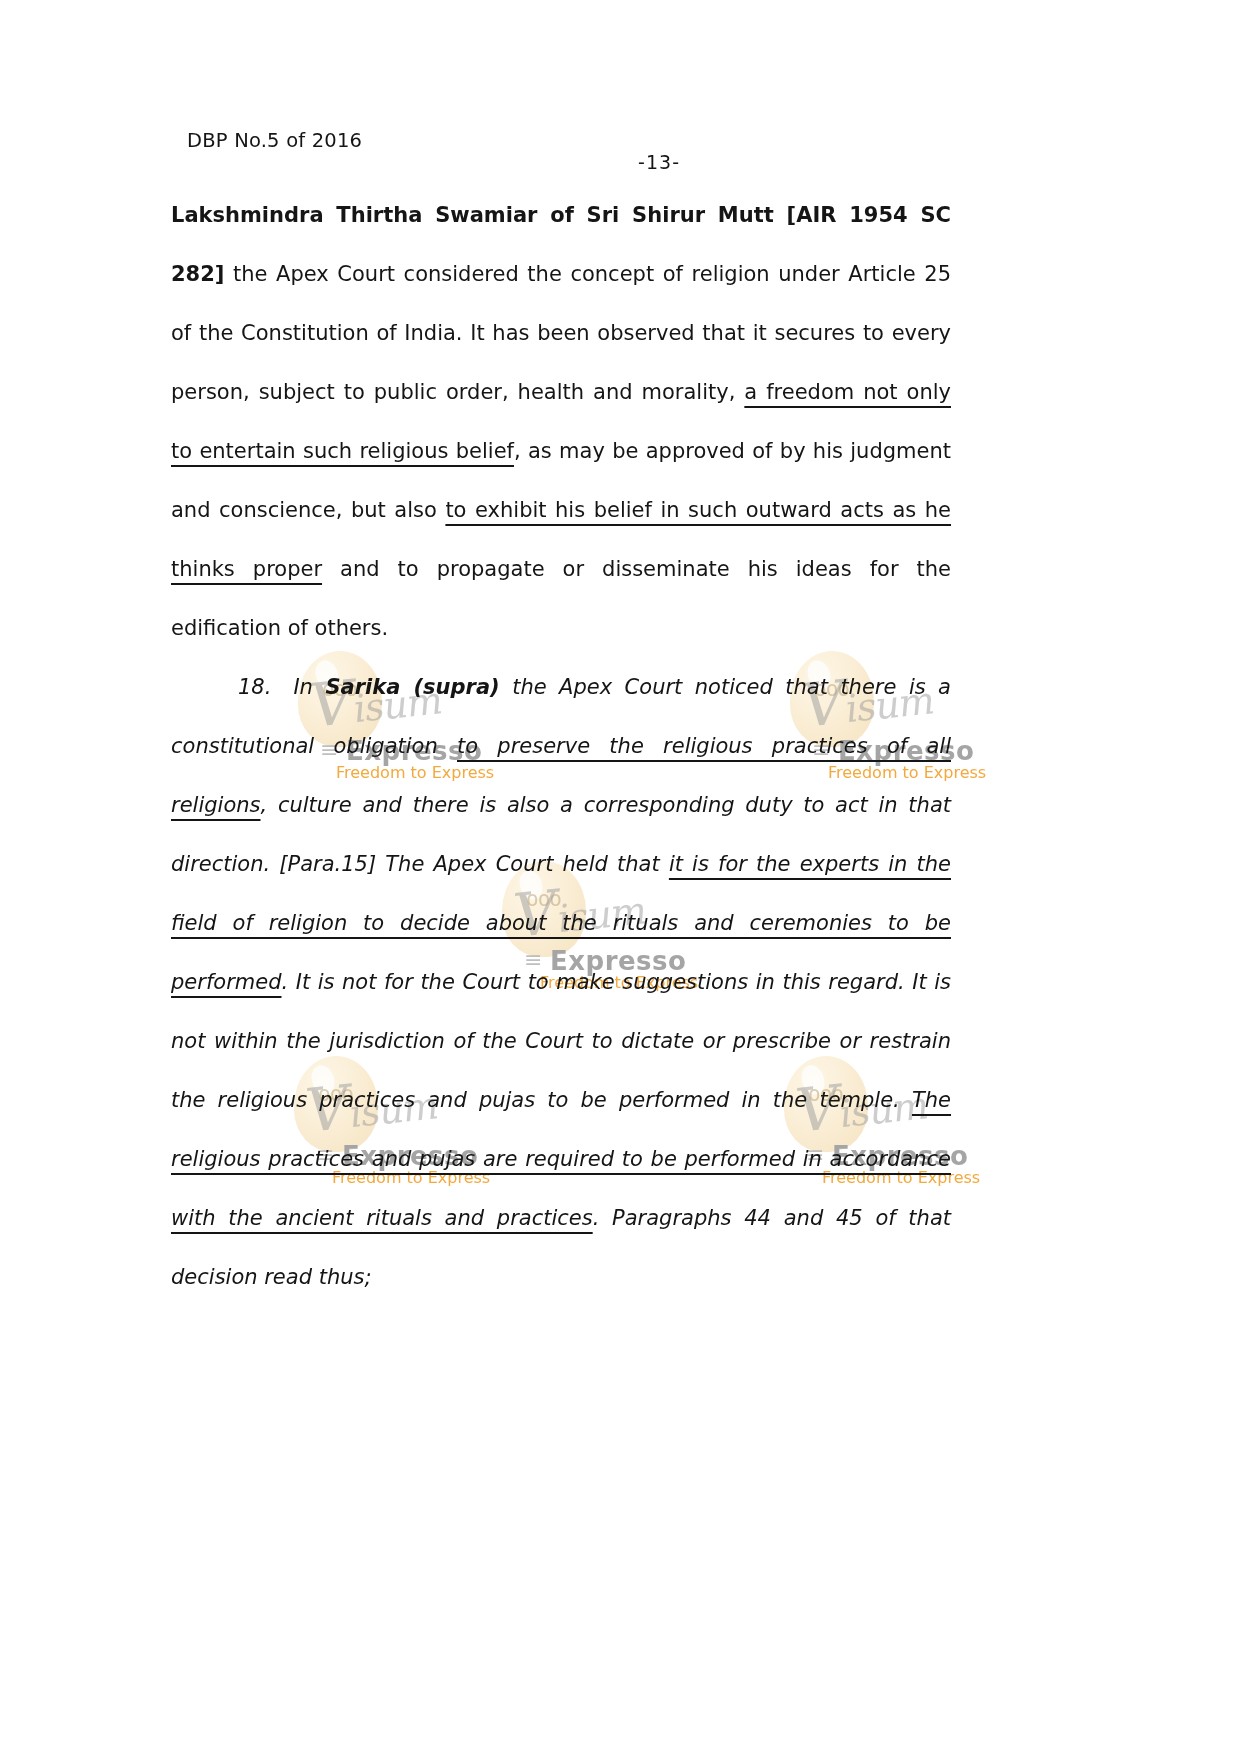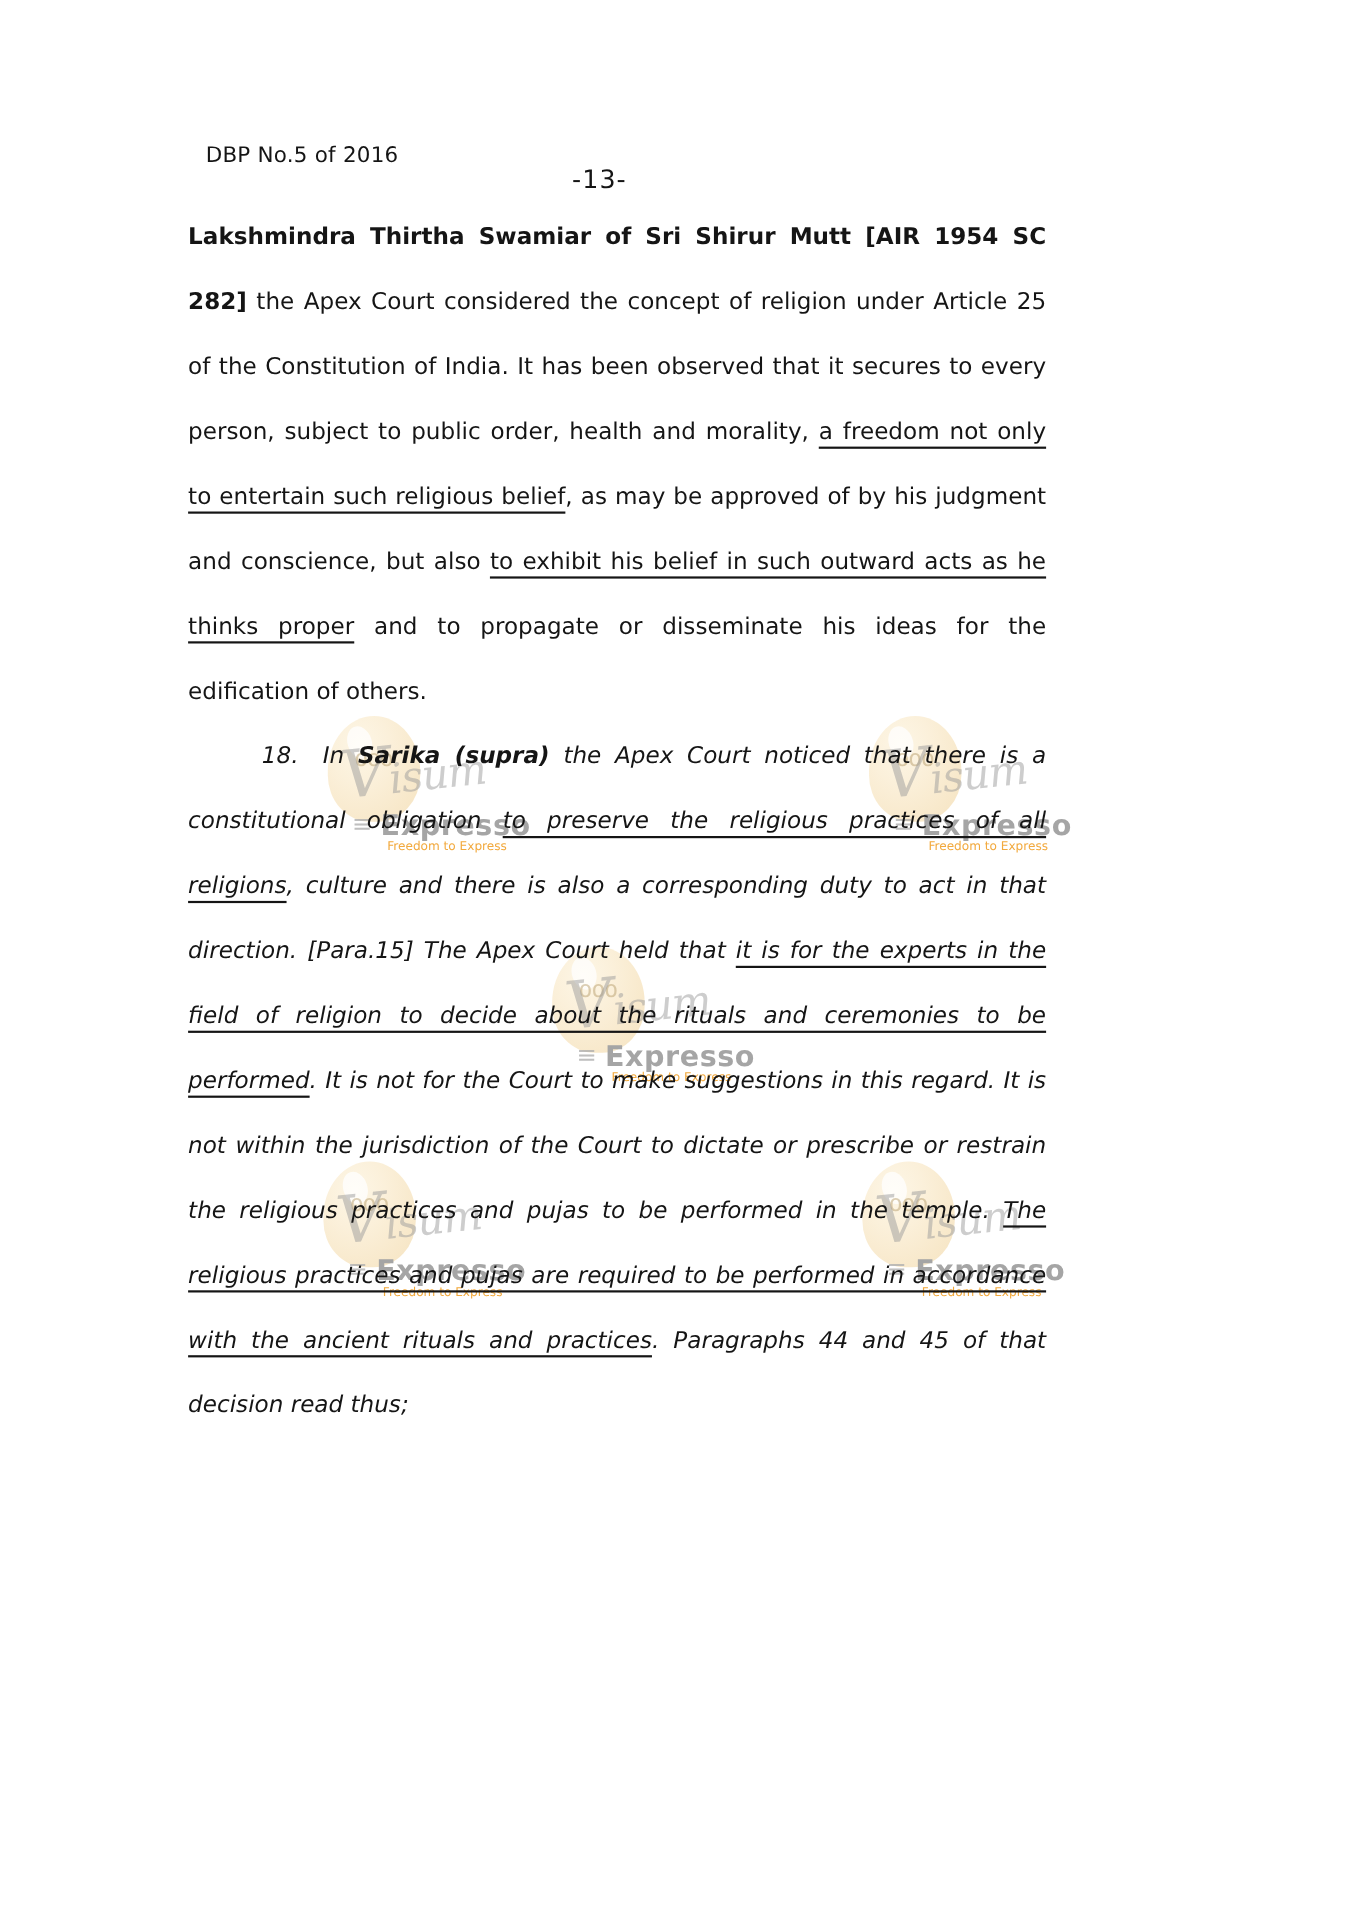--- a/index.html
+++ b/index.html
@@ -13,21 +13,21 @@
   }
   .page { position: absolute; inset: 0; }
 
   .case-number {
     position: absolute; left: 187px; top: 129px;
     font-size: 19.5px; letter-spacing: 0.2px;
     z-index: 2; white-space: nowrap;
   }
   .page-number {
     position: absolute; left: 520px; top: 151px; width: 160px;
-    text-align: left; font-size: 23px; letter-spacing: 1px;
+    text-align: right; font-size: 19px; letter-spacing: 1px;
     z-index: 2;
   }
 
   .main-text {
     position: absolute; left: 171px; top: 186px; width: 780px;
     font-size: 21px; line-height: 59px;
     text-align: justify; text-justify: inter-word;
     z-index: 1;
   }
   .main-text p { margin: 0; }
@@ -77,22 +77,22 @@
     font-size: 22px; line-height: 22px;
     color: rgba(175,175,175,0.8);
   }
   .wm-brand {
     position: absolute; left: 54px; top: 85px;
     font-weight: bold; font-size: 26px; letter-spacing: 0.5px;
     color: rgba(165,165,165,0.85);
     white-space: nowrap;
   }
   .wm-tagline {
-    position: absolute; left: 60px; top: 112px;
-    font-size: 11px; white-space: nowrap;
+    position: absolute; left: 44px; top: 112px;
+    font-size: 16px; white-space: nowrap;
   }
 
   .wm-1 { left: 292px; top: 651px; }
   .wm-2 { left: 784px; top: 651px; }
   .wm-3 { left: 496px; top: 861px; }
   .wm-4 { left: 288px; top: 1056px; }
   .wm-5 { left: 778px; top: 1056px; }
 </style>
 </head>
 <body>

